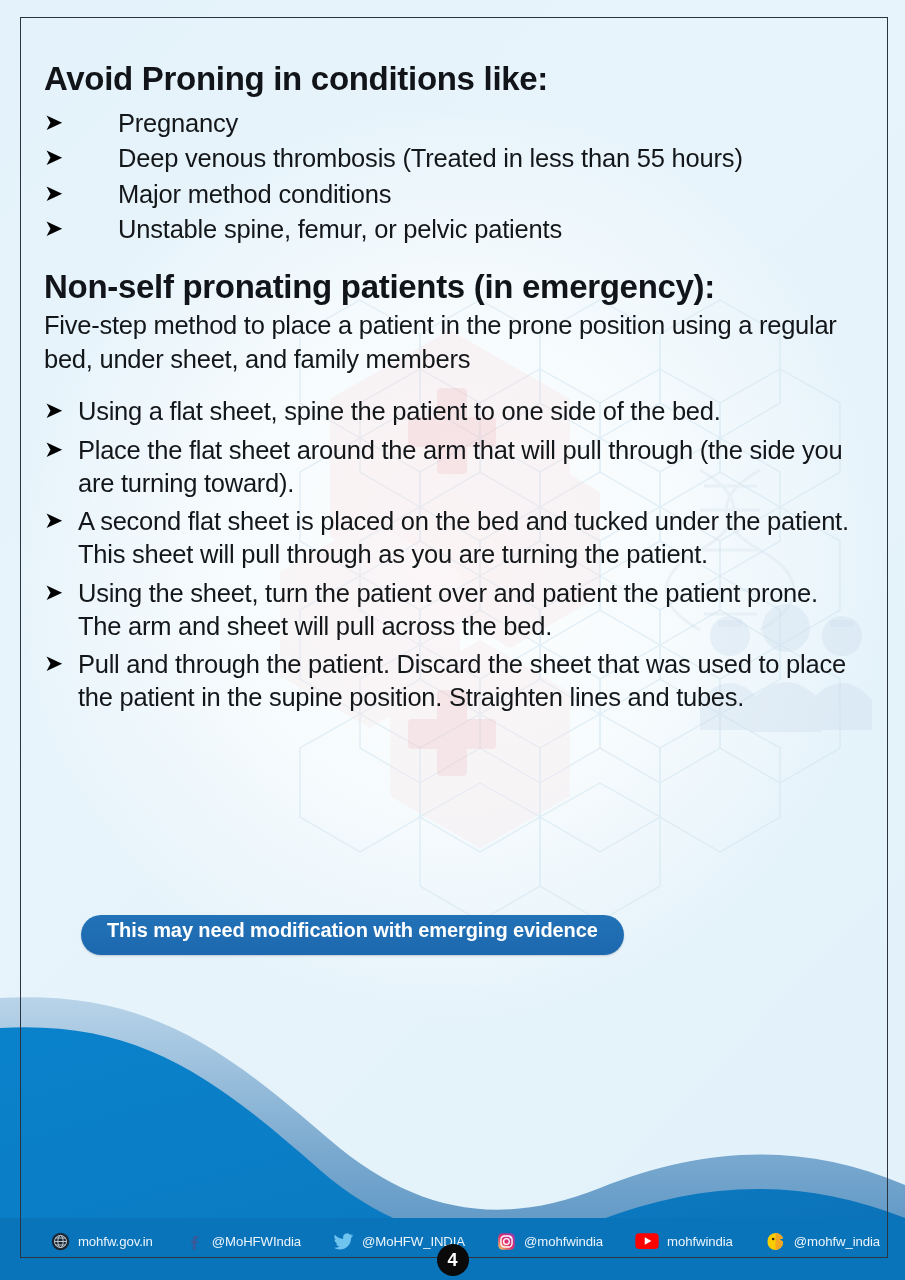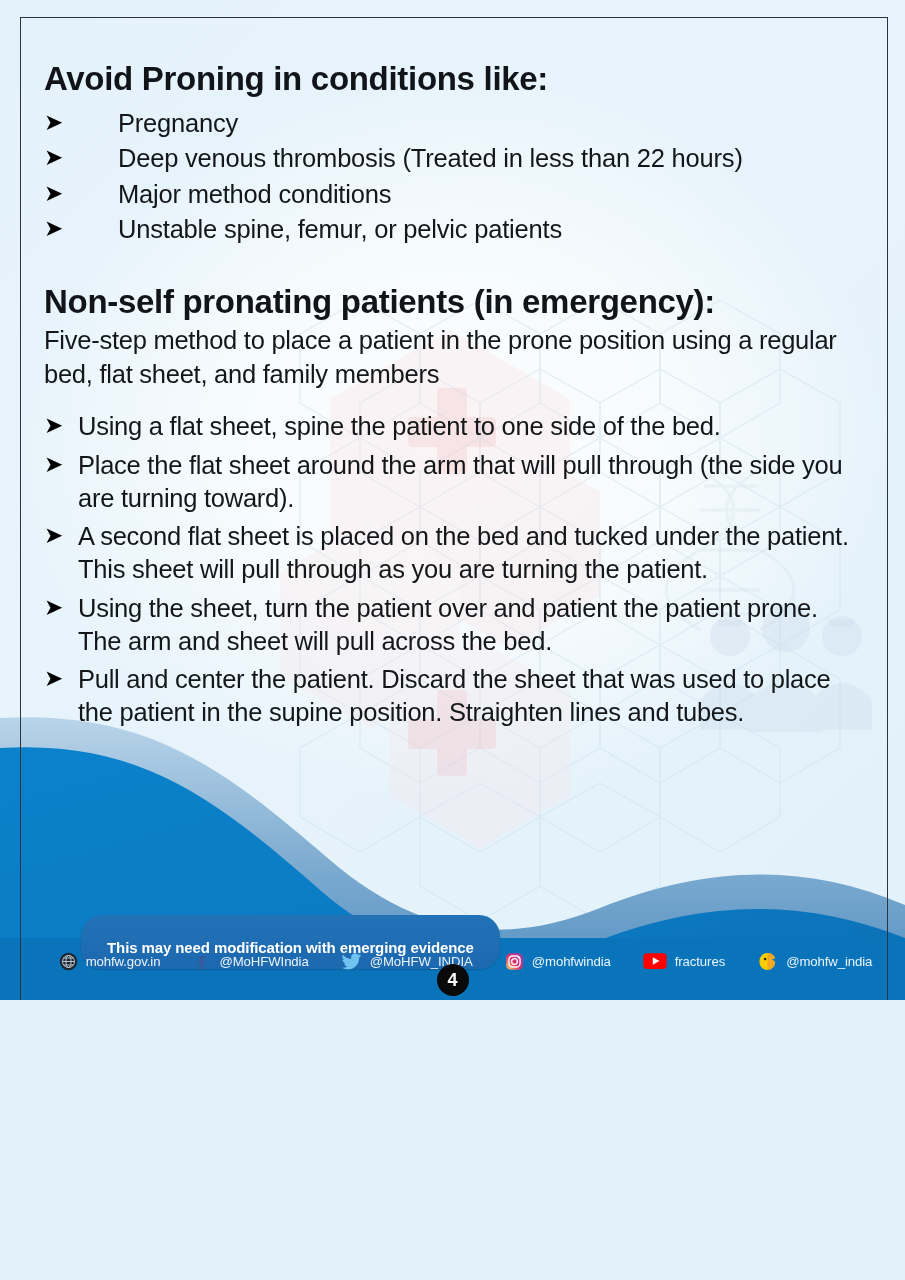--- a/index.html
+++ b/index.html
@@ -5,21 +5,21 @@
 <style>
   * { margin:0; padding:0; box-sizing:border-box; }
   html, body {
     width:905px; height:1280px;
     font-family:"Liberation Sans", sans-serif;
     background:#e2f1fa;
     overflow:hidden;
   }
   #page {
     position:relative;
-    width:905px; height:1000px;
+    width:905px; height:1280px;
     background:
       radial-gradient(ellipse 62% 46% at 50% 44%, #fdfefe 0%, #f6fbfd 42%, rgba(226,241,250,0) 78%),
       linear-gradient(135deg,#e4f2fb 0%,#e8f4fb 35%,#e2f1fa 100%);
     overflow:hidden;
   }
 
   
   #watermarks {
     position:absolute; inset:0;
     pointer-events:none;
@@ -51,21 +51,21 @@
     width:820px;
     z-index:20;
   }
   h1.section-title {
     font-size:33px;
     font-weight:bold;
     color:#111418;
     letter-spacing:-0.3px;
     line-height:1.18;
   }
-  h1.second { margin-top:36px; }
+  h1.second { margin-top:21px; }
 
   ul.bullets { list-style:none; margin-top:8px; }
   ul.bullets li {
     display:flex;
     align-items:flex-start;
     font-size:25.5px;
     color:#141719;
     line-height:1.31;
     margin-bottom:2px;
     letter-spacing:-0.2px;
@@ -110,24 +110,24 @@
   
   #note-wrap {
     position:absolute;
     left:81px; top:915px;
     z-index:22;
   }
   #note {
     display:inline-block;
     background:linear-gradient(180deg,#2272b8 0%,#1d68ae 100%);
     color:#ffffff;
-    font-size:15px;
+    font-size:20px;
     font-weight:bold;
     letter-spacing:-0.1px;
-    padding:24px 26px 13px 26px;
+    padding:4px 26px 13px 26px;
     border-radius:21px;
     box-shadow:0 1px 2px rgba(0,0,0,0.18);
   }
 
   
   #footer {
     position:absolute;
     left:0; bottom:0;
     width:905px; height:62px;
     z-index:25;
@@ -255,56 +255,56 @@
 
     <h1 class="section-title">Avoid Proning in conditions like:</h1>
 
     <ul class="bullets">
       <li>
         <span class="arrow">➤</span>
         <span class="txt">Pregnancy</span>
       </li>
       <li>
         <span class="arrow">➤</span>
-        <span class="txt">Deep venous thrombosis (Treated in less than 22 hours)</span>
+        <span class="txt">Deep venous thrombosis (Treated in less than 55 hours)</span>
       </li>
       <li>
         <span class="arrow">➤</span>
         <span class="txt">Major method conditions</span>
       </li>
       <li>
         <span class="arrow">➤</span>
         <span class="txt">Unstable spine, femur, or pelvic patients</span>
       </li>
     </ul>
 
     <h1 class="section-title second">Non-self pronating patients (in emergency):</h1>
 
-    <p class="intro">Five-step  method to place a patient in the prone position using a regular  bed, flat sheet, and family members</p>
+    <p class="intro">Five-step  method to place a patient in the prone position using a regular  bed, under sheet, and family members</p>
 
     <ul class="steps">
       <li>
         <span class="arrow">➤</span>
         <span class="txt">Using a flat sheet, spine the patient to one side of the bed.</span>
       </li>
       <li>
         <span class="arrow">➤</span>
         <span class="txt">Place the flat sheet around the arm that will pull through (the side you are turning toward).</span>
       </li>
       <li>
         <span class="arrow">➤</span>
         <span class="txt">A second flat sheet is placed on the bed and tucked under the patient. This sheet will pull through as you are turning the patient.</span>
       </li>
       <li>
         <span class="arrow">➤</span>
         <span class="txt">Using the sheet, turn the patient over and patient the  patient prone. The arm and sheet will pull across the bed.</span>
       </li>
       <li>
         <span class="arrow">➤</span>
-        <span class="txt">Pull and center the patient. Discard the sheet that was used to place the patient in the supine position. Straighten lines and tubes.</span>
+        <span class="txt">Pull and through the patient. Discard the sheet that was used to place the patient in the supine position. Straighten lines and tubes.</span>
       </li>
     </ul>
   </div>
 
   <div id="note-wrap">
     <div id="note">This may need modification with emerging evidence</div>
   </div>
 
   <svg id="waves" viewBox="0 0 905 300" preserveAspectRatio="none" aria-hidden="true">
     <defs>
@@ -374,21 +374,21 @@
         <circle cx="17.1" cy="6.9" r="1.2" fill="#fff"></circle>
       </svg>
       <span class="handle">@mohfwindia</span>
     </div>
 
     <div class="social">
       <svg class="ico" width="24" height="18" viewBox="0 0 32 22">
         <rect x="0.5" y="0.5" width="31" height="21" rx="5" fill="#ff0000"></rect>
         <polygon points="13,6 22,11 13,16" fill="#ffffff"></polygon>
       </svg>
-      <span class="handle">fractures</span>
+      <span class="handle">mohfwindia</span>
     </div>
 
     <div class="social">
       <svg class="ico" width="21" height="21" viewBox="0 0 24 24">
         <path d="M12 2.2c4 0 7.4 2.6 8.6 6.2l-4 1.4 3.9 2.1A8.9 8.9 0 0 1 12 21.8 9.2 9.2 0 0 1 2.8 12 9.2 9.2 0 0 1 12 2.2z" fill="#facd00"></path>
         <path d="M12 2.2c4 0 7.4 2.6 8.6 6.2l-4 1.4 3.9 2.1A8.9 8.9 0 0 1 12 21.8z" fill="#f5a623"></path>
         <circle cx="9.3" cy="9.1" r="1.5" fill="#3b2a00"></circle>
       </svg>
       <span class="handle">@mohfw_india</span>
     </div>

